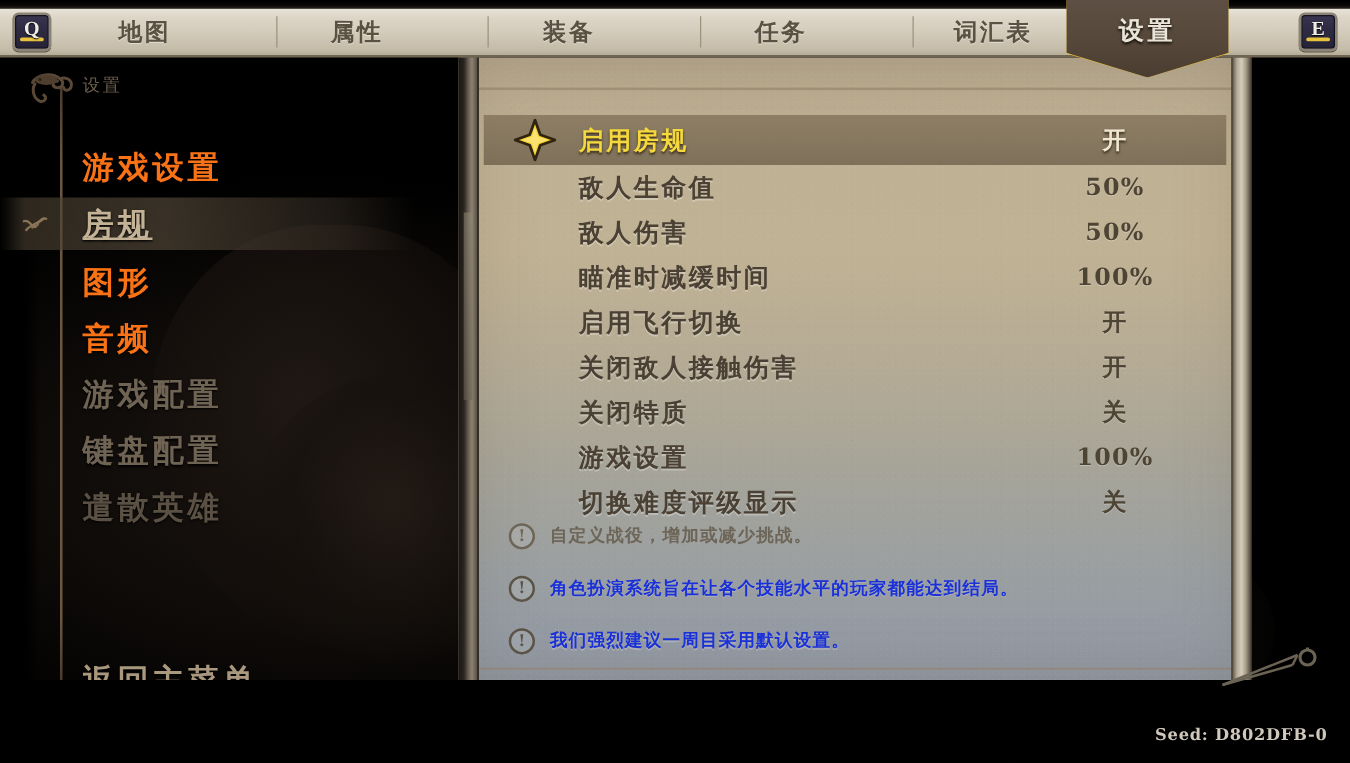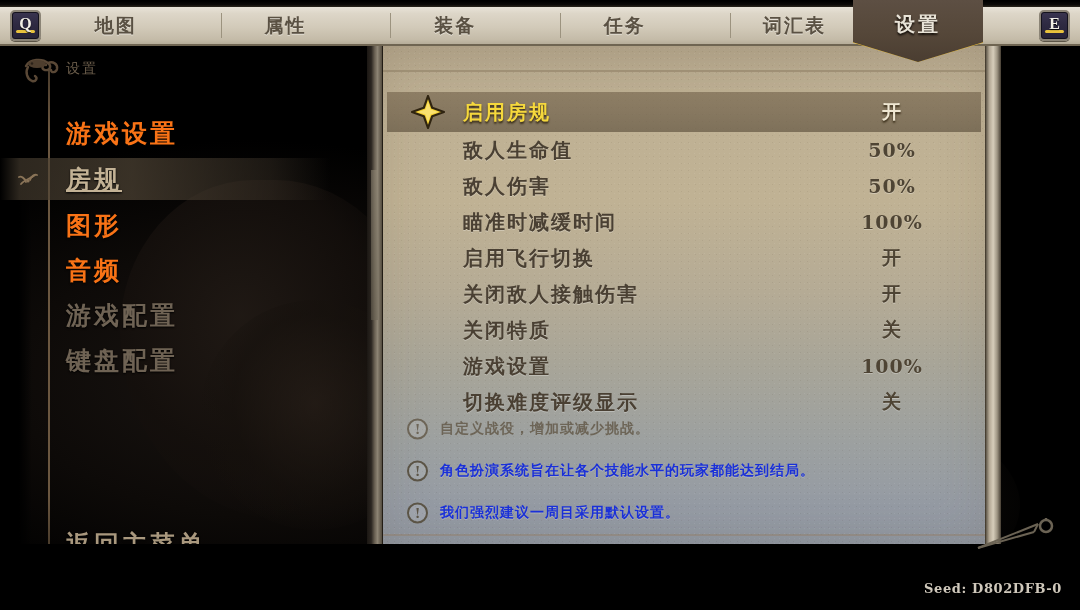--- a/index.html
+++ b/index.html
@@ -391,20 +391,23 @@
   </div>
 
   <div class="sb-item lvl-dim" style="top:246px">
     <span class="txt">游戏配置</span>
   </div>
 
   <div class="sb-item lvl-dim" style="top:291px">
     <span class="txt">键盘配置</span>
   </div>
 
+  <div class="sb-item lvl-dimmer" style="top:336px">
+    <span class="txt">遣散英雄</span>
+  </div>
 
   <div id="sb-back">返回主菜单</div>
 </div>
 
 <div id="leftwall"></div>
 
 <div id="panel">
   <div class="noise"></div>
   <div class="topline"></div>
   <div class="botline"></div>

